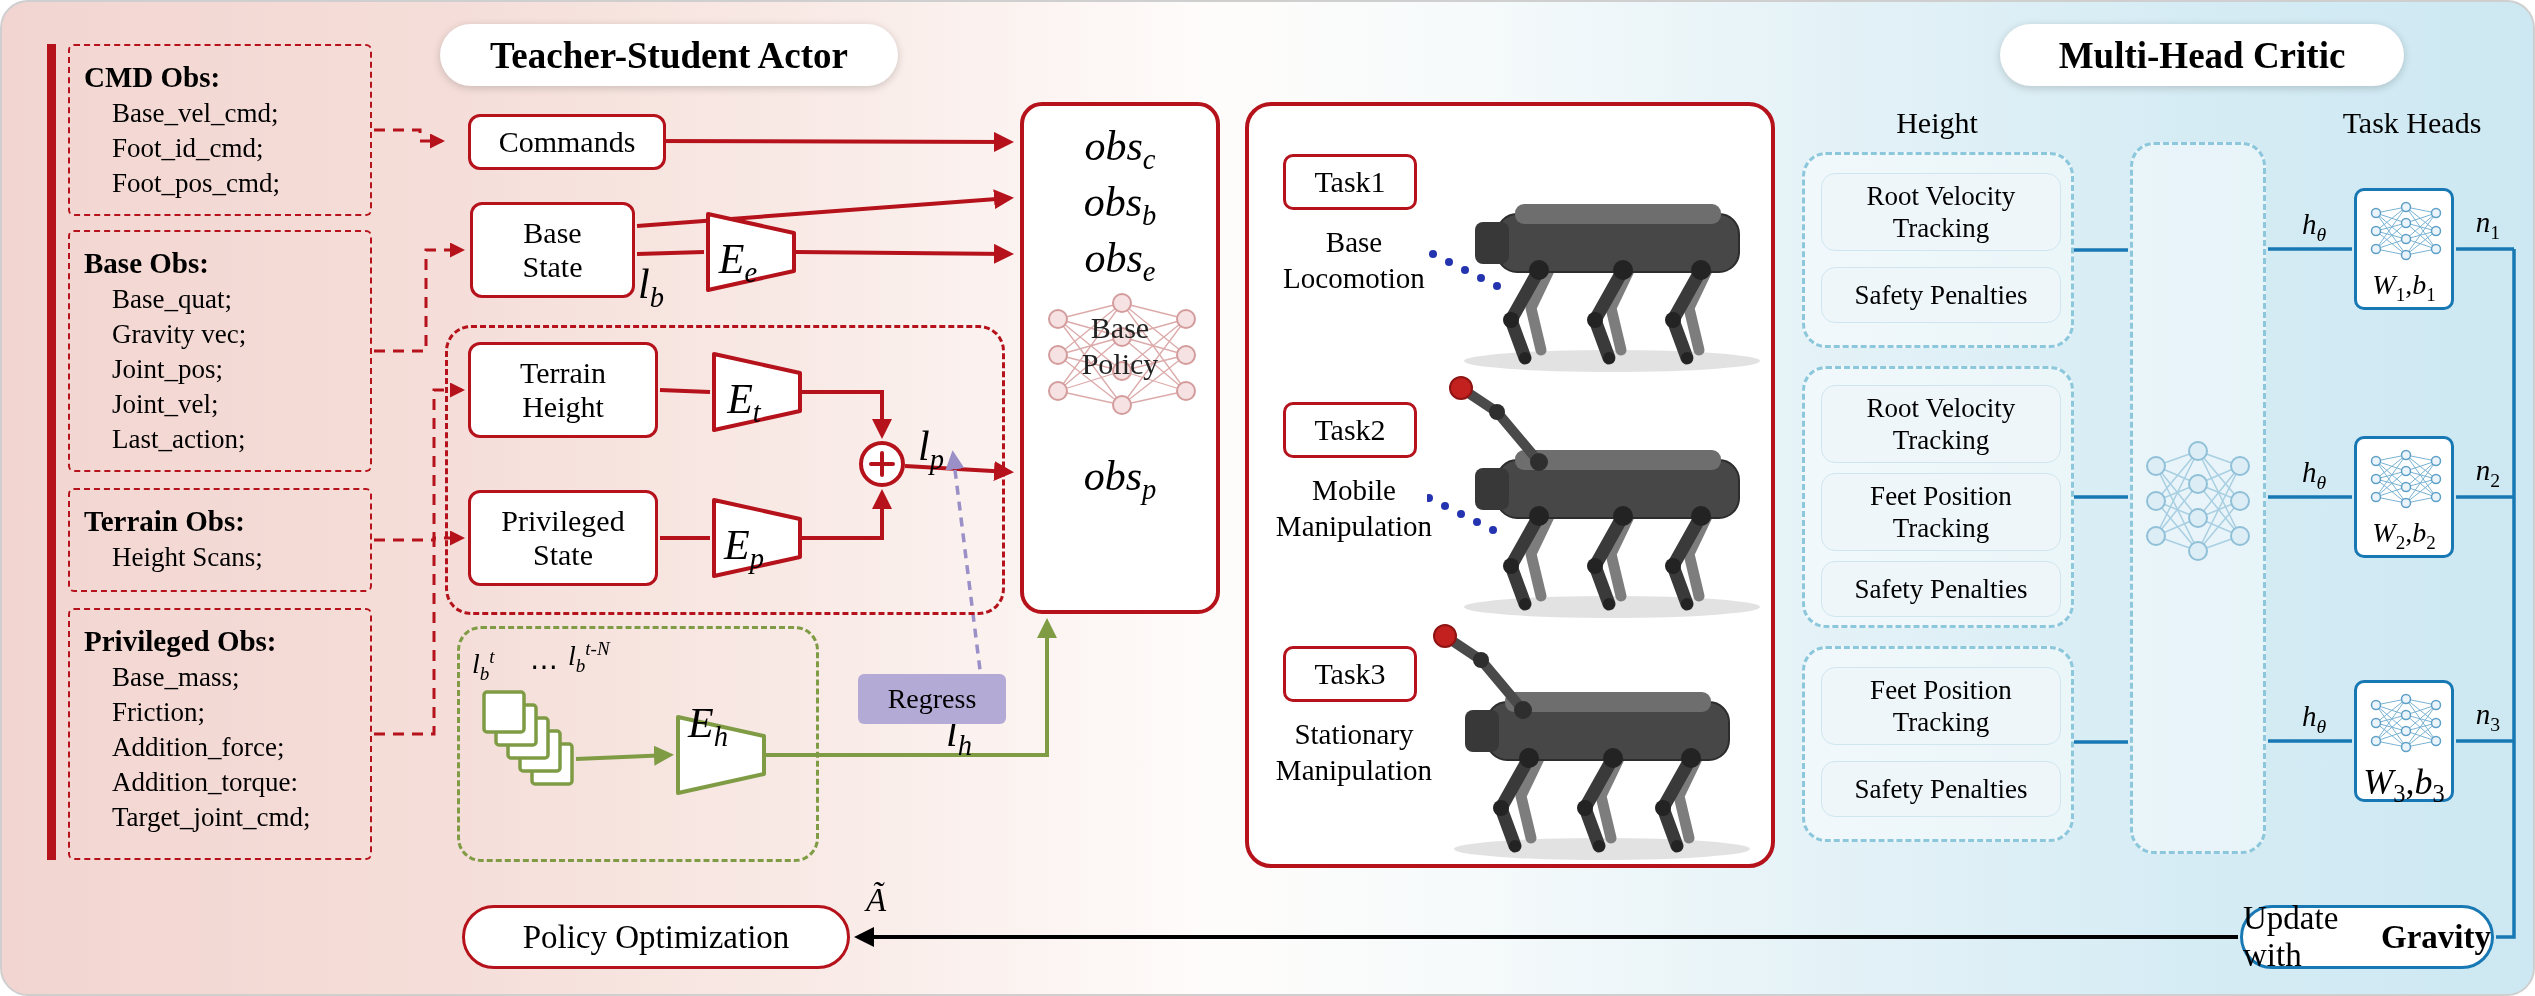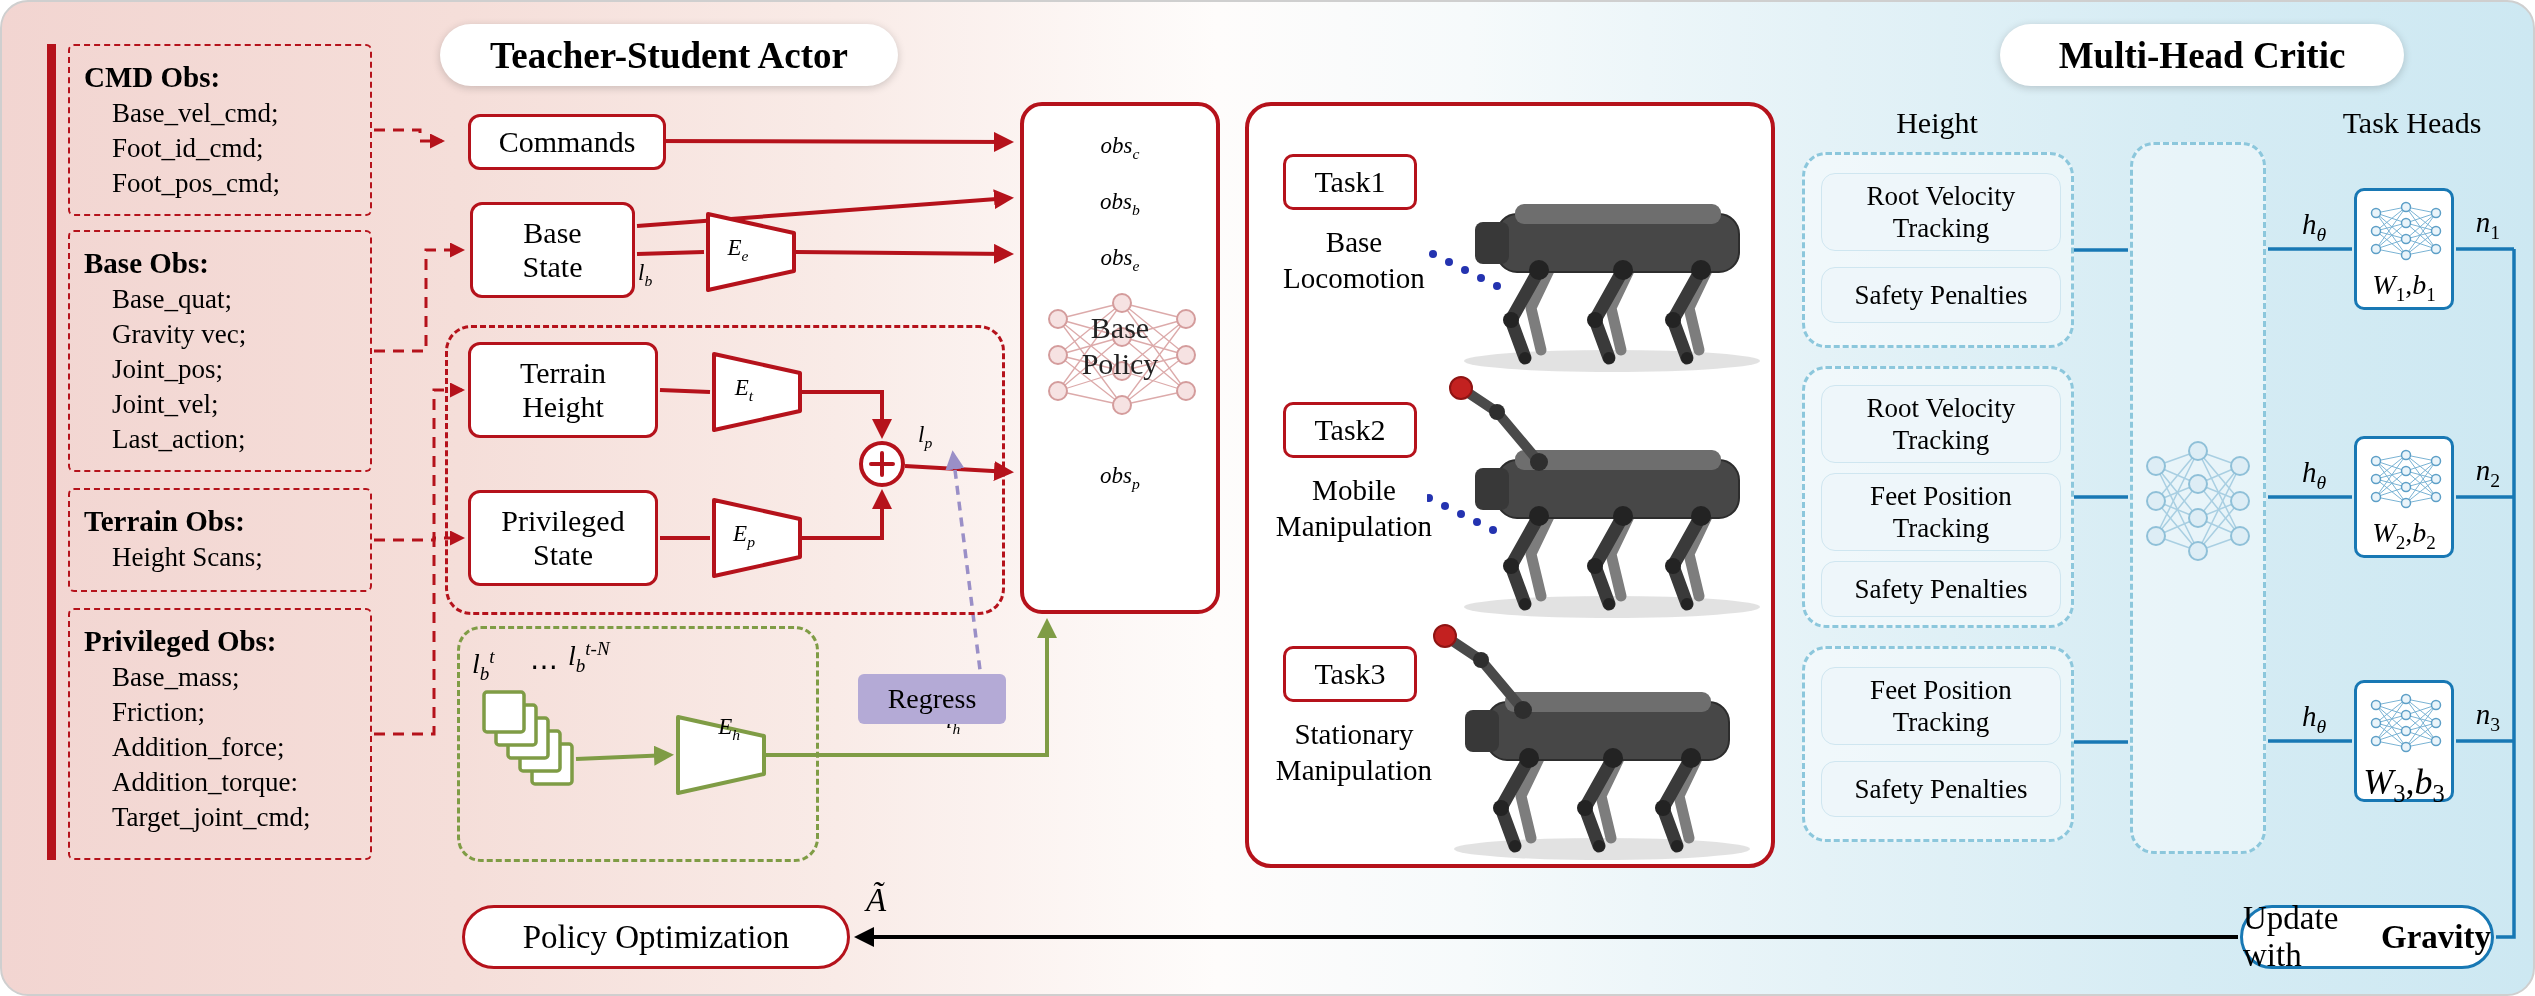--- a/index.html
+++ b/index.html
@@ -23,21 +23,21 @@
 
   .rbox { background:#fff; border:3.5px solid #b5121b; border-radius:12px; display:flex; align-items:center;
     justify-content:center; text-align:center; font-size:30px; white-space:pre-line; line-height:1.12; }
   .rdash { border:3px dashed #b5121b; border-radius:26px; }
   .gdash { border:3px dashed #7f9c45; border-radius:24px; }
   .bdash { border:3px dashed #8cc7dc; border-radius:24px; background:rgba(255,255,255,0.45); }
 
   .obsbox { background:#fff; border:4px solid #b5121b; border-radius:22px; }
   .obsrow { position:absolute; left:0; width:100%; text-align:center; }
 
-  .m { font-family:"Liberation Serif", serif; font-size:23px; }
+  .m { font-family:"Liberation Serif", serif; font-size:42px; }
   .it { font-style:italic; }
   sub, sup { font-size:68%; }
 
   .tasksbox { background:#fff; border:4px solid #b5121b; border-radius:26px; }
   .tpill { background:#fff; border:3px solid #b5121b; border-radius:10px; display:flex; align-items:center;
     justify-content:center; font-size:30px; }
   .tcap { text-align:center; font-size:29px; white-space:pre-line; line-height:1.25; }
 
   .rwpill { background:#eef6fa; border:1.5px solid #cfe6f0; border-radius:14px; display:flex; align-items:center;
     justify-content:center; text-align:center; font-size:27px; line-height:1.2; padding:4px 10px; }
@@ -244,21 +244,21 @@
 
   <div class="abs rbox" style="left:466px;top:340px;width:190px;height:96px">Terrain
 Height</div>
 
   <div class="abs rbox" style="left:466px;top:488px;width:190px;height:96px">Privileged
 State</div>
 
   <div class="abs m" style="left:704px;top:233px;width:64px;text-align:center"><span class="it">E</span><sub class="it">e</sub></div>
   <div class="abs m" style="left:710px;top:373px;width:64px;text-align:center"><span class="it">E</span><sub class="it">t</sub></div>
   <div class="abs m" style="left:710px;top:519px;width:64px;text-align:center"><span class="it">E</span><sub class="it">p</sub></div>
-  <div class="abs m" style="left:674px;top:712px;width:64px;text-align:right"><span class="it">E</span><sub class="it">h</sub></div>
+  <div class="abs m" style="left:674px;top:697px;width:64px;text-align:center"><span class="it">E</span><sub class="it">h</sub></div>
 
   <div class="abs m" style="left:636px;top:258px"><span class="it">l</span><sub class="it">b</sub></div>
   <div class="abs m" style="left:916px;top:420px"><span class="it">l</span><sub class="it">p</sub></div>
   <div class="abs m" style="left:944px;top:706px"><span class="it">l</span><sub class="it">h</sub></div>
 
   <div class="abs obsbox" style="left:1018px;top:100px;width:200px;height:512px">
     <div class="obsrow m" style="top:20px;height:40px;line-height:40px"><span class="it">obs</span><sub class="it">c</sub></div>
     <div class="obsrow m" style="top:76px;height:40px;line-height:40px"><span class="it">obs</span><sub class="it">b</sub></div>
     <div class="obsrow m" style="top:132px;height:40px;line-height:40px"><span class="it">obs</span><sub class="it">e</sub></div>
 

